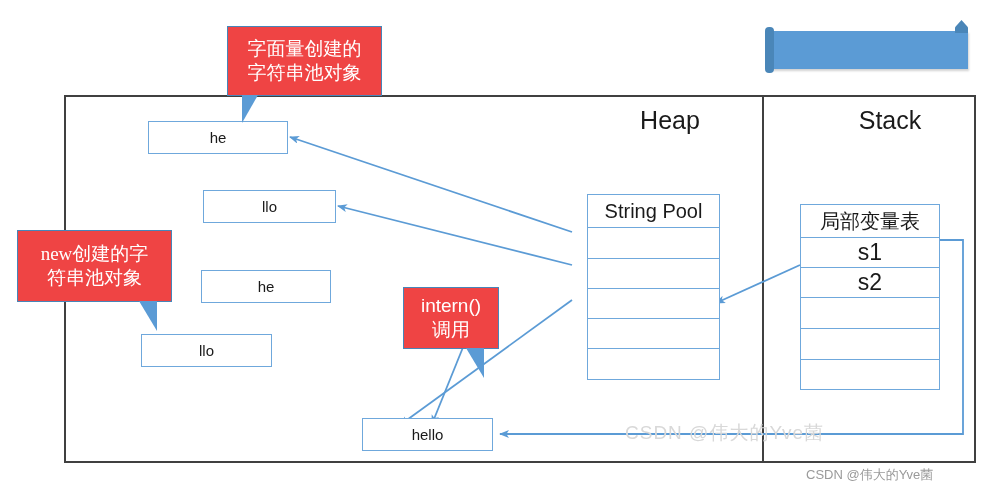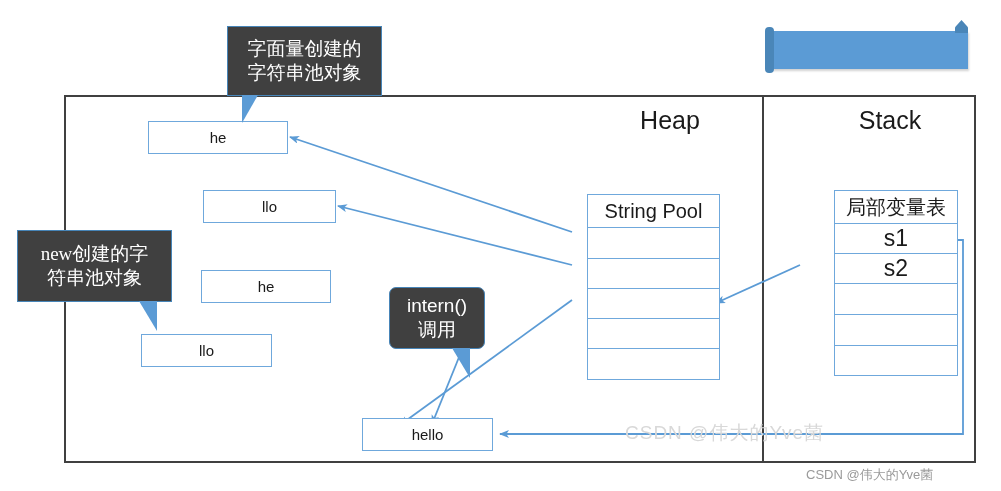--- a/index.html
+++ b/index.html
@@ -75,21 +75,21 @@
   .tbl .row:last-child {
     border-bottom: none;
   }
   .tbl .row.head {
     font-size: 20px;
   }
   
   .callout {
     position: absolute;
     box-sizing: border-box;
-    background: #404040;
+    background: #ef4444;
     border: 1px solid #4785b8;
     color: #ffffff;
     display: flex;
     flex-direction: column;
     align-items: center;
     justify-content: center;
     text-align: center;
     line-height: 1.25;
     font-size: 19px;
     padding: 4px 6px;
@@ -201,42 +201,42 @@
 
   <div class="tbl" style="left:571px; top:194px; width:133px; height:186px;margin-left:16px;">
     <div class="row head" style="height:33px;">String Pool</div>
     <div class="row" style="height:31px;"></div>
     <div class="row" style="height:30px;"></div>
     <div class="row" style="height:30px;"></div>
     <div class="row" style="height:30px;"></div>
     <div class="row" style="height:29px;"></div>
   </div>
 
-  <div class="tbl" style="left:800px; top:190px; width:124px; height:186px;margin-left:34px;">
+  <div class="tbl" style="left:800px; top:204px; width:140px; height:186px;">
     <div class="row head" style="height:33px;">局部变量表</div>
     <div class="row" style="height:30px;">s1</div>
     <div class="row" style="height:30px;">s2</div>
     <div class="row" style="height:31px;"></div>
     <div class="row" style="height:31px;"></div>
     <div class="row" style="height:29px;"></div>
   </div>
 
   <div class="callout" style="left:227px; top:26px; width:155px; height:70px;">
     <span>字面量创建的</span>
     <span>字符串池对象</span>
     <span class="tail tail-dl"></span>
   </div>
 
   <div class="callout" style="left:17px; top:230px; width:155px; height:72px;font-family:Liberation Serif, serif;">
     <span>new创建的字</span>
     <span>符串池对象</span>
     <span class="tail tail-dr"></span>
   </div>
 
-  <div class="callout" style="left:389px; top:287px; width:96px; height:62px;border-radius:7px;">
+  <div class="callout" style="left:403px; top:287px; width:96px; height:62px;">
     <span>intern()</span>
     <span>调用</span>
     <span class="tail tail-dr"></span>
   </div>
 
   <div class="wm-faint" style="left:625px; top:420px;">CSDN @伟大的Yve菌</div>
   <div class="wm-bottom" style="left:806px; top:466px;">CSDN @伟大的Yve菌</div>
 
 </div>
 

